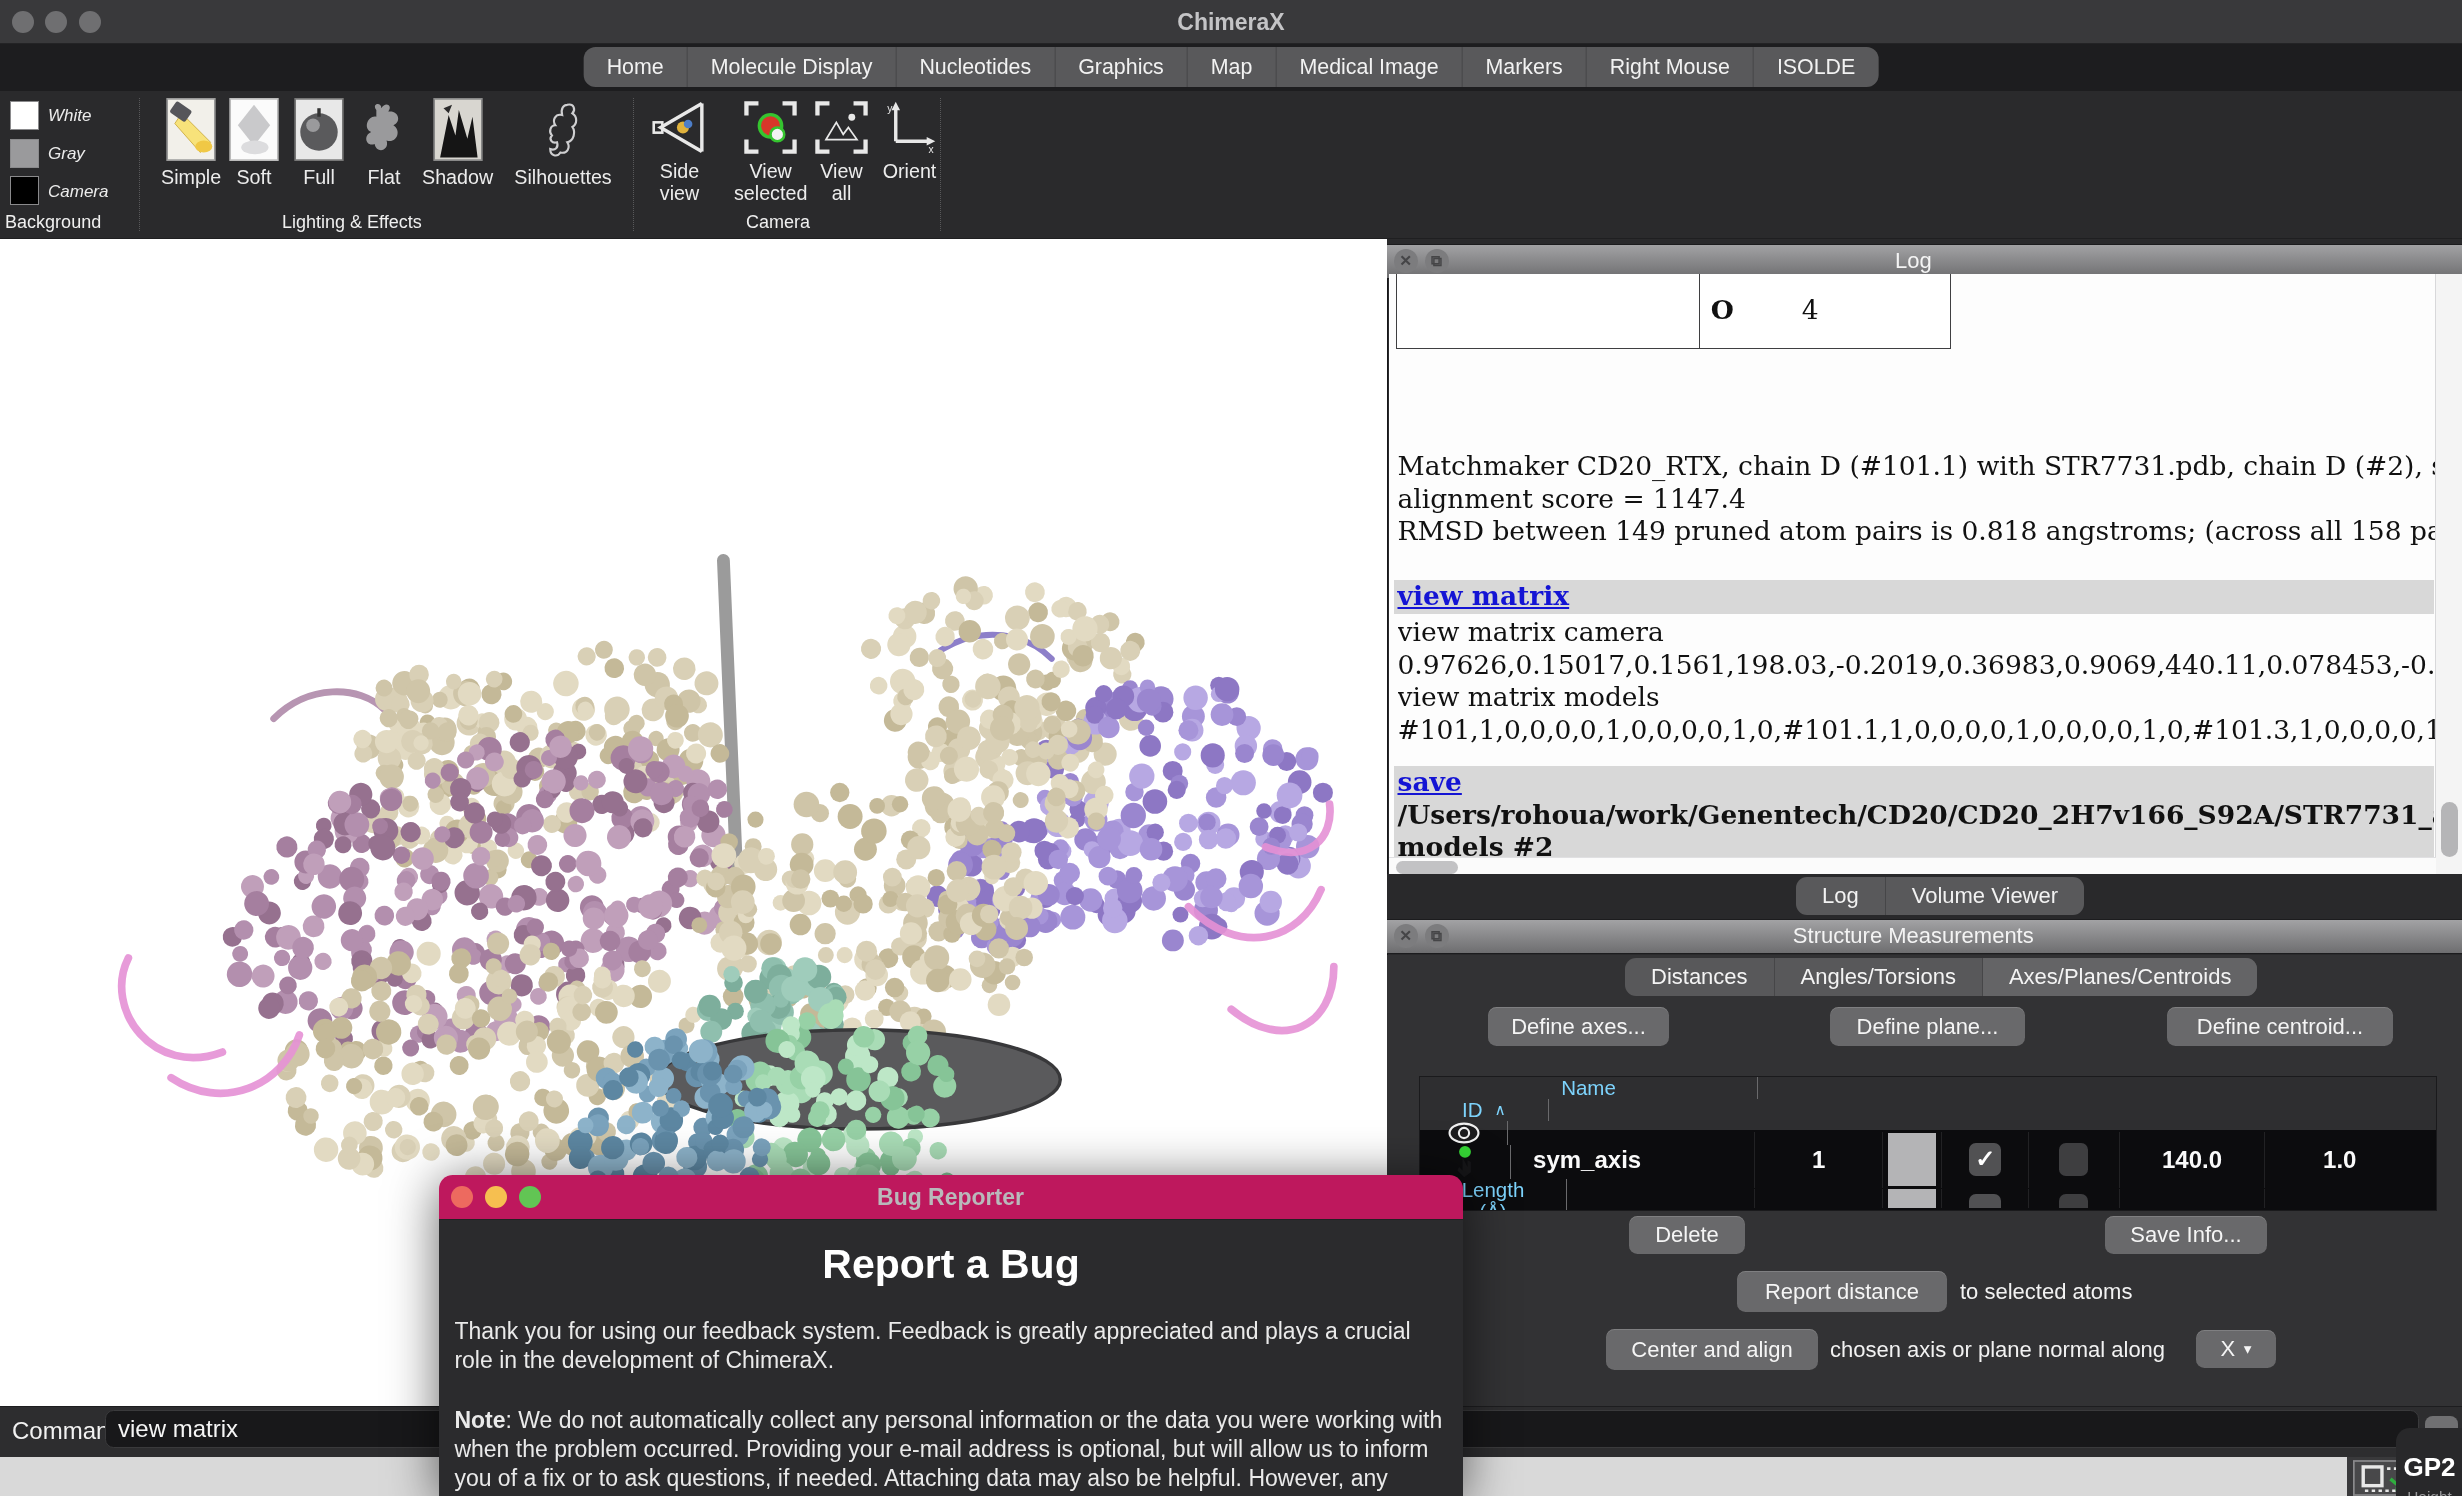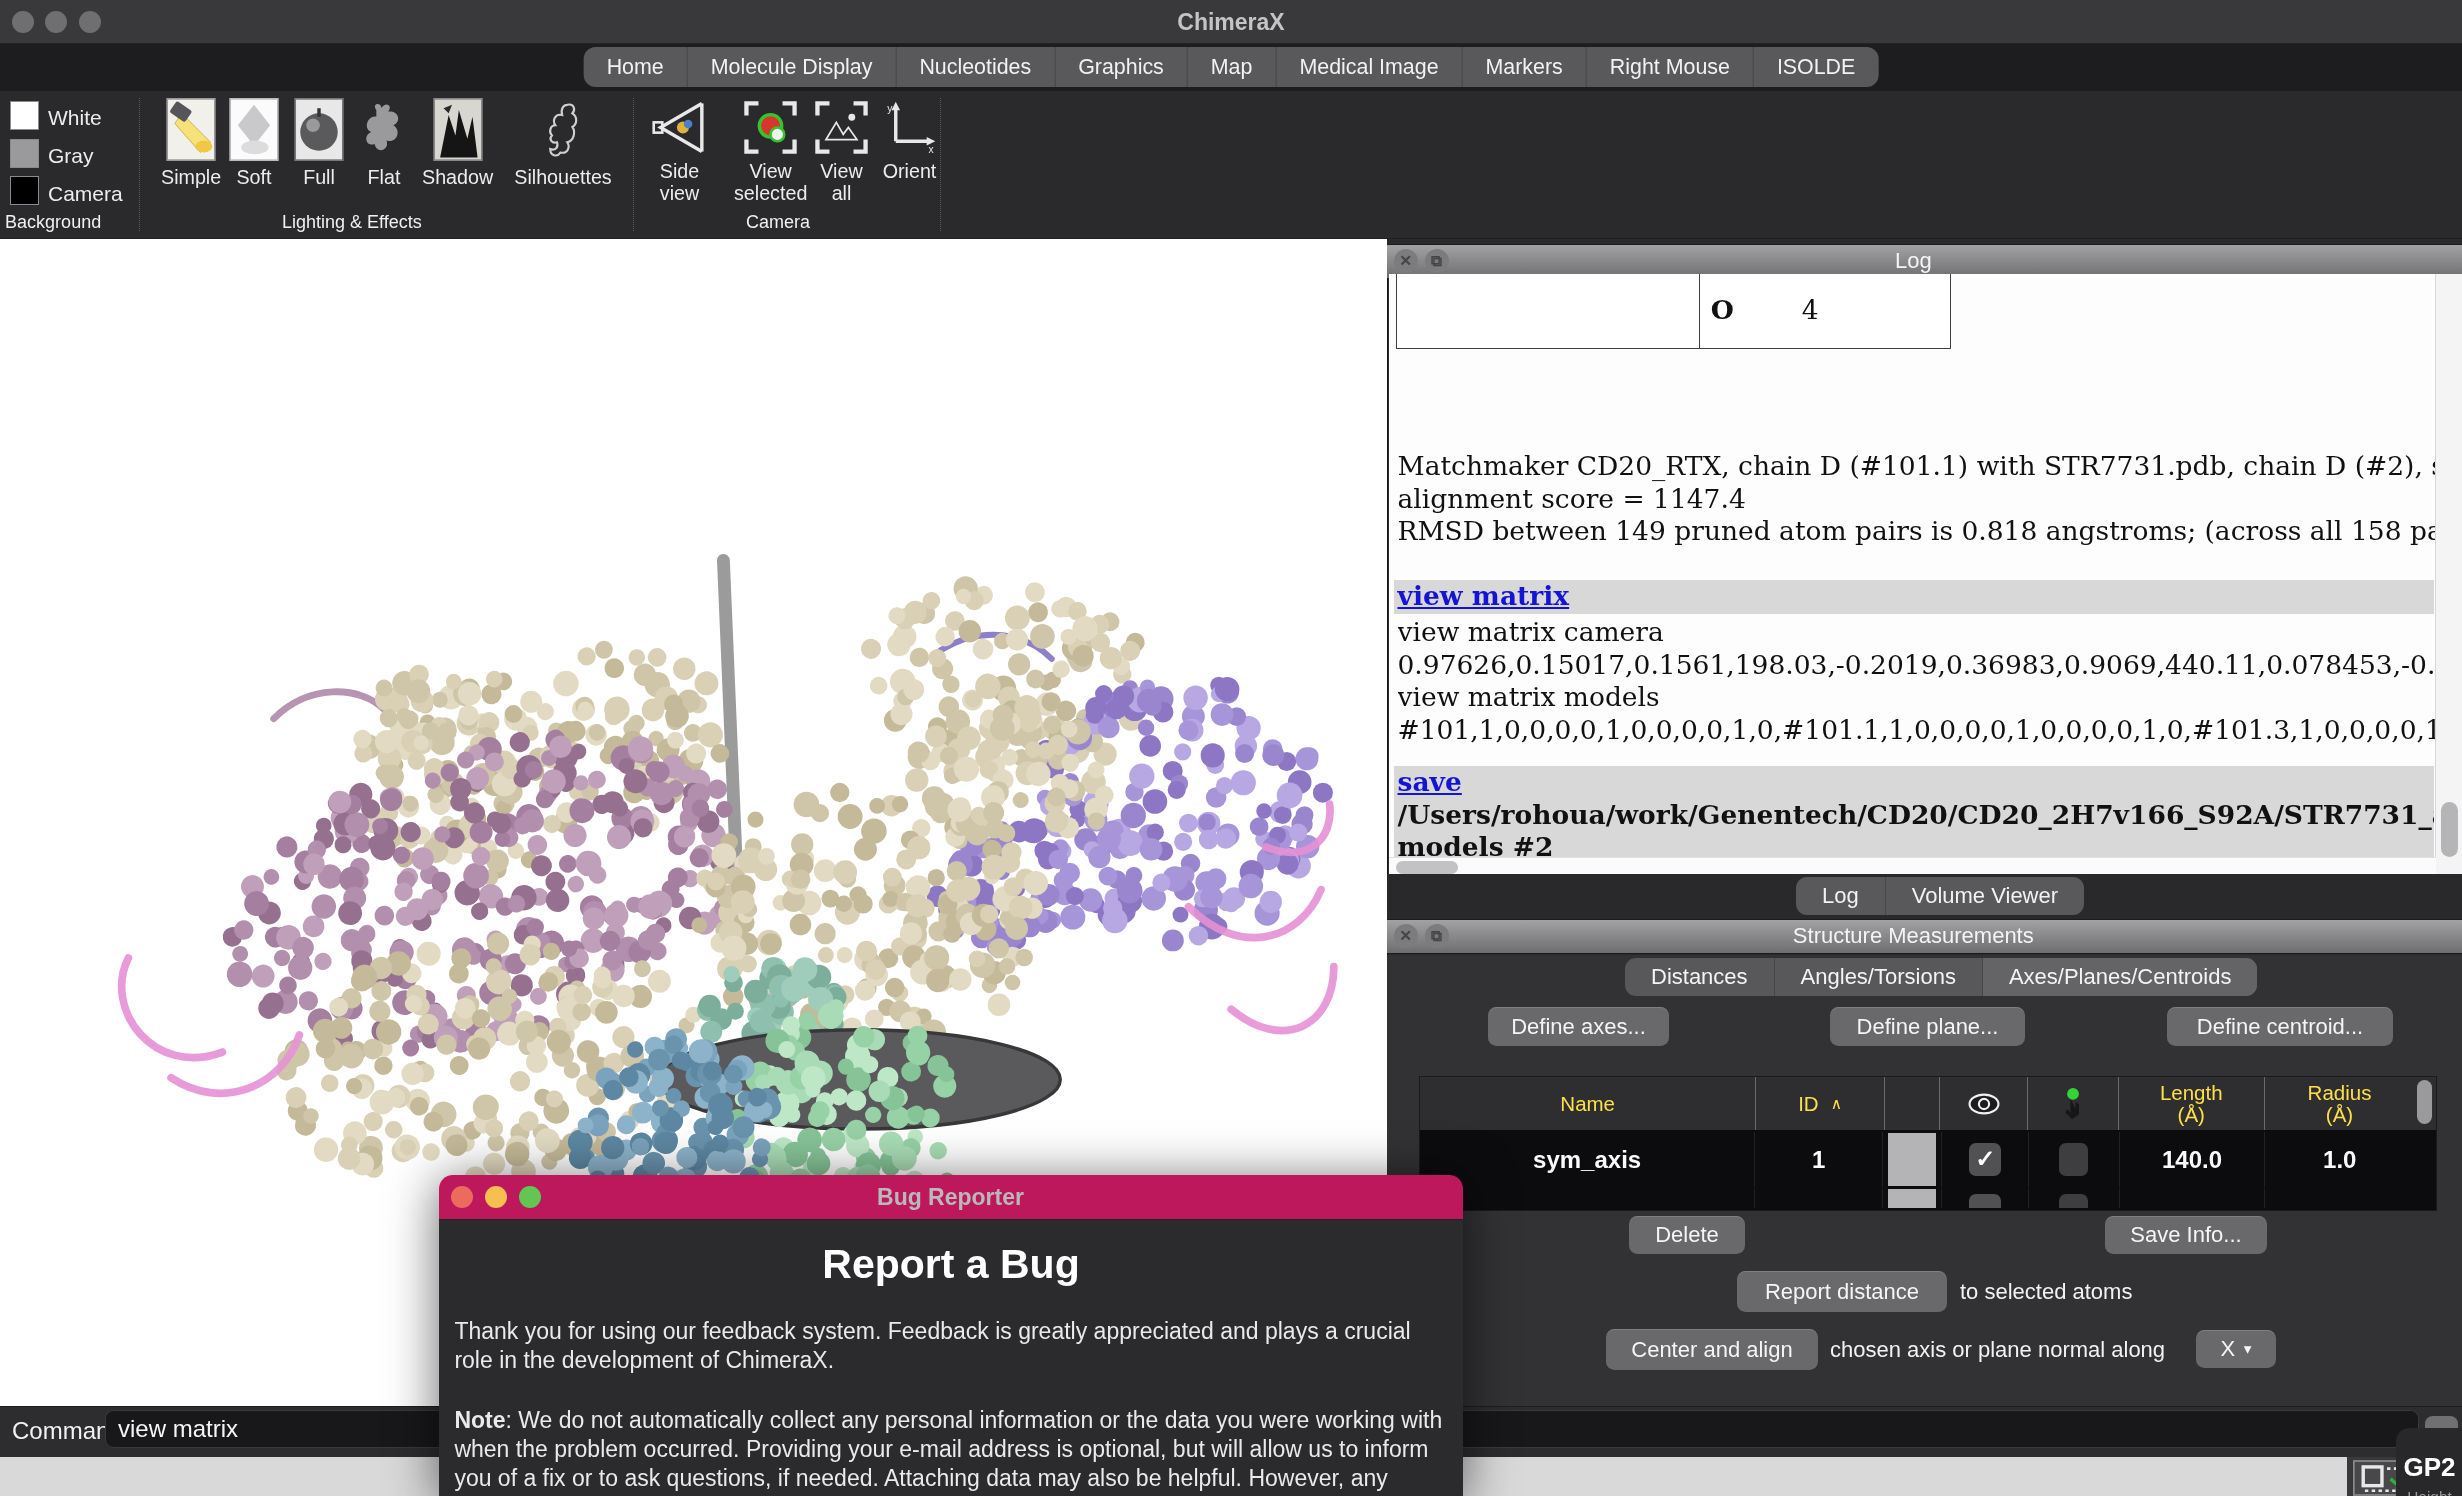--- a/index.html
+++ b/index.html
@@ -17,21 +17,21 @@
   .tabgroup{left:50%;transform:translateX(-50%);top:3.4px;height:40px;display:flex;
             background:#59595b;border-radius:12px;overflow:hidden;}
   .rtab{display:flex;align-items:center;padding:0 23px;color:#f2f2f2;font-size:21.4px;
         border-right:0.9px solid #464648;white-space:nowrap;}
   .rtab:last-child{border-right:none;}
   
   .toolbar{left:0;top:91px;width:2462px;height:147px;background:#2a2a2c;border-bottom:1.7px solid #1f1f21;}
   .sectlabel{color:#f0f0f0;font-size:18px;bottom:5.1px;}
   .sep{top:6.8px;width:0;height:133px;border-left:1.7px dotted #58585a;}
   .swatch{width:27px;height:27px;border:1.7px solid #8a8a8c;}
-  .swlabel{color:#ececec;font-size:21px;}
+  .swlabel{color:#ececec;font-size:17px;font-style:italic;}
   .toolitem{display:flex;flex-direction:column;align-items:center;color:#ececec;
             font-size:19.7px;line-height:22px;text-align:center;}
   .ticon{width:50px;height:63px;margin-bottom:5.1px;}
   .cicon{width:55px;height:55px;margin-bottom:5.1px;}
   
   .viewport{left:0;top:239px;width:1387px;height:1167px;background:#ffffff;overflow:hidden;}
   
   .rightpanel{left:1387px;top:244px;width:1076px;height:1162px;background:#2a2a2c;
               border-left:1.7px solid #161618;}
   .paneltitle{height:32.5px;background:linear-gradient(#a2a2a4,#6e6e70);
@@ -62,21 +62,21 @@
   .smbody{left:1387px;top:955px;width:1076px;height:451px;background:#323234;}
   .smtabs{display:flex;background:#58585a;border-radius:11px;overflow:hidden;height:38px;}
   .smtab{display:flex;align-items:center;padding:0 26px;color:#f4f4f4;font-size:22px;
          border-right:0.9px solid #464648;}
   .smtab:last-child{border-right:none;background:#646466;}
   .gbtn{background:#69696b;border-radius:8.5px;color:#f5f5f5;font-size:22px;
         display:flex;align-items:center;justify-content:center;
         box-shadow:inset 0 0.9px 0 rgba(255,255,255,.15);}
   .smtable{left:1419px;top:1076px;width:1016px;height:133px;background:#0c0c0e;overflow:hidden;
            border:0.9px solid #1a1a1c;}
-  .smhead{display:flex;height:53px;background:#2e2e30;color:#fde047;font-size:20.5px;}
+  .smhead{display:flex;height:53px;background:#2e2e30;color:#7dd3fc;font-size:20.5px;flex-direction:column;}
   .smhcell{display:flex;flex-direction:column;align-items:center;justify-content:center;
            border-right:0.9px solid #6a6a6c;line-height:22px;}
   .smrow{display:flex;height:56px;background:#0c0c0e;color:#fafafa;font-size:24px;margin-top:1.7px;}
   .smcell{display:flex;align-items:center;justify-content:center;border-right:1.7px solid #222224;font-weight:bold;}
   .checkbox{width:32.5px;height:32.5px;border-radius:6.8px;background:#515153;color:#fff;
             font-size:24px;line-height:32.5px;text-align:center;}
   .togglebox{width:29px;height:32.5px;border-radius:6.8px;background:#3e3e40;}
   .suffix{color:#f2f2f2;font-size:22px;display:flex;align-items:center;}
   
   .cmdbar{left:0;top:1406px;width:2462px;height:51px;background:#2d2d2f;border-top:1.7px solid #1d1d1f;}

